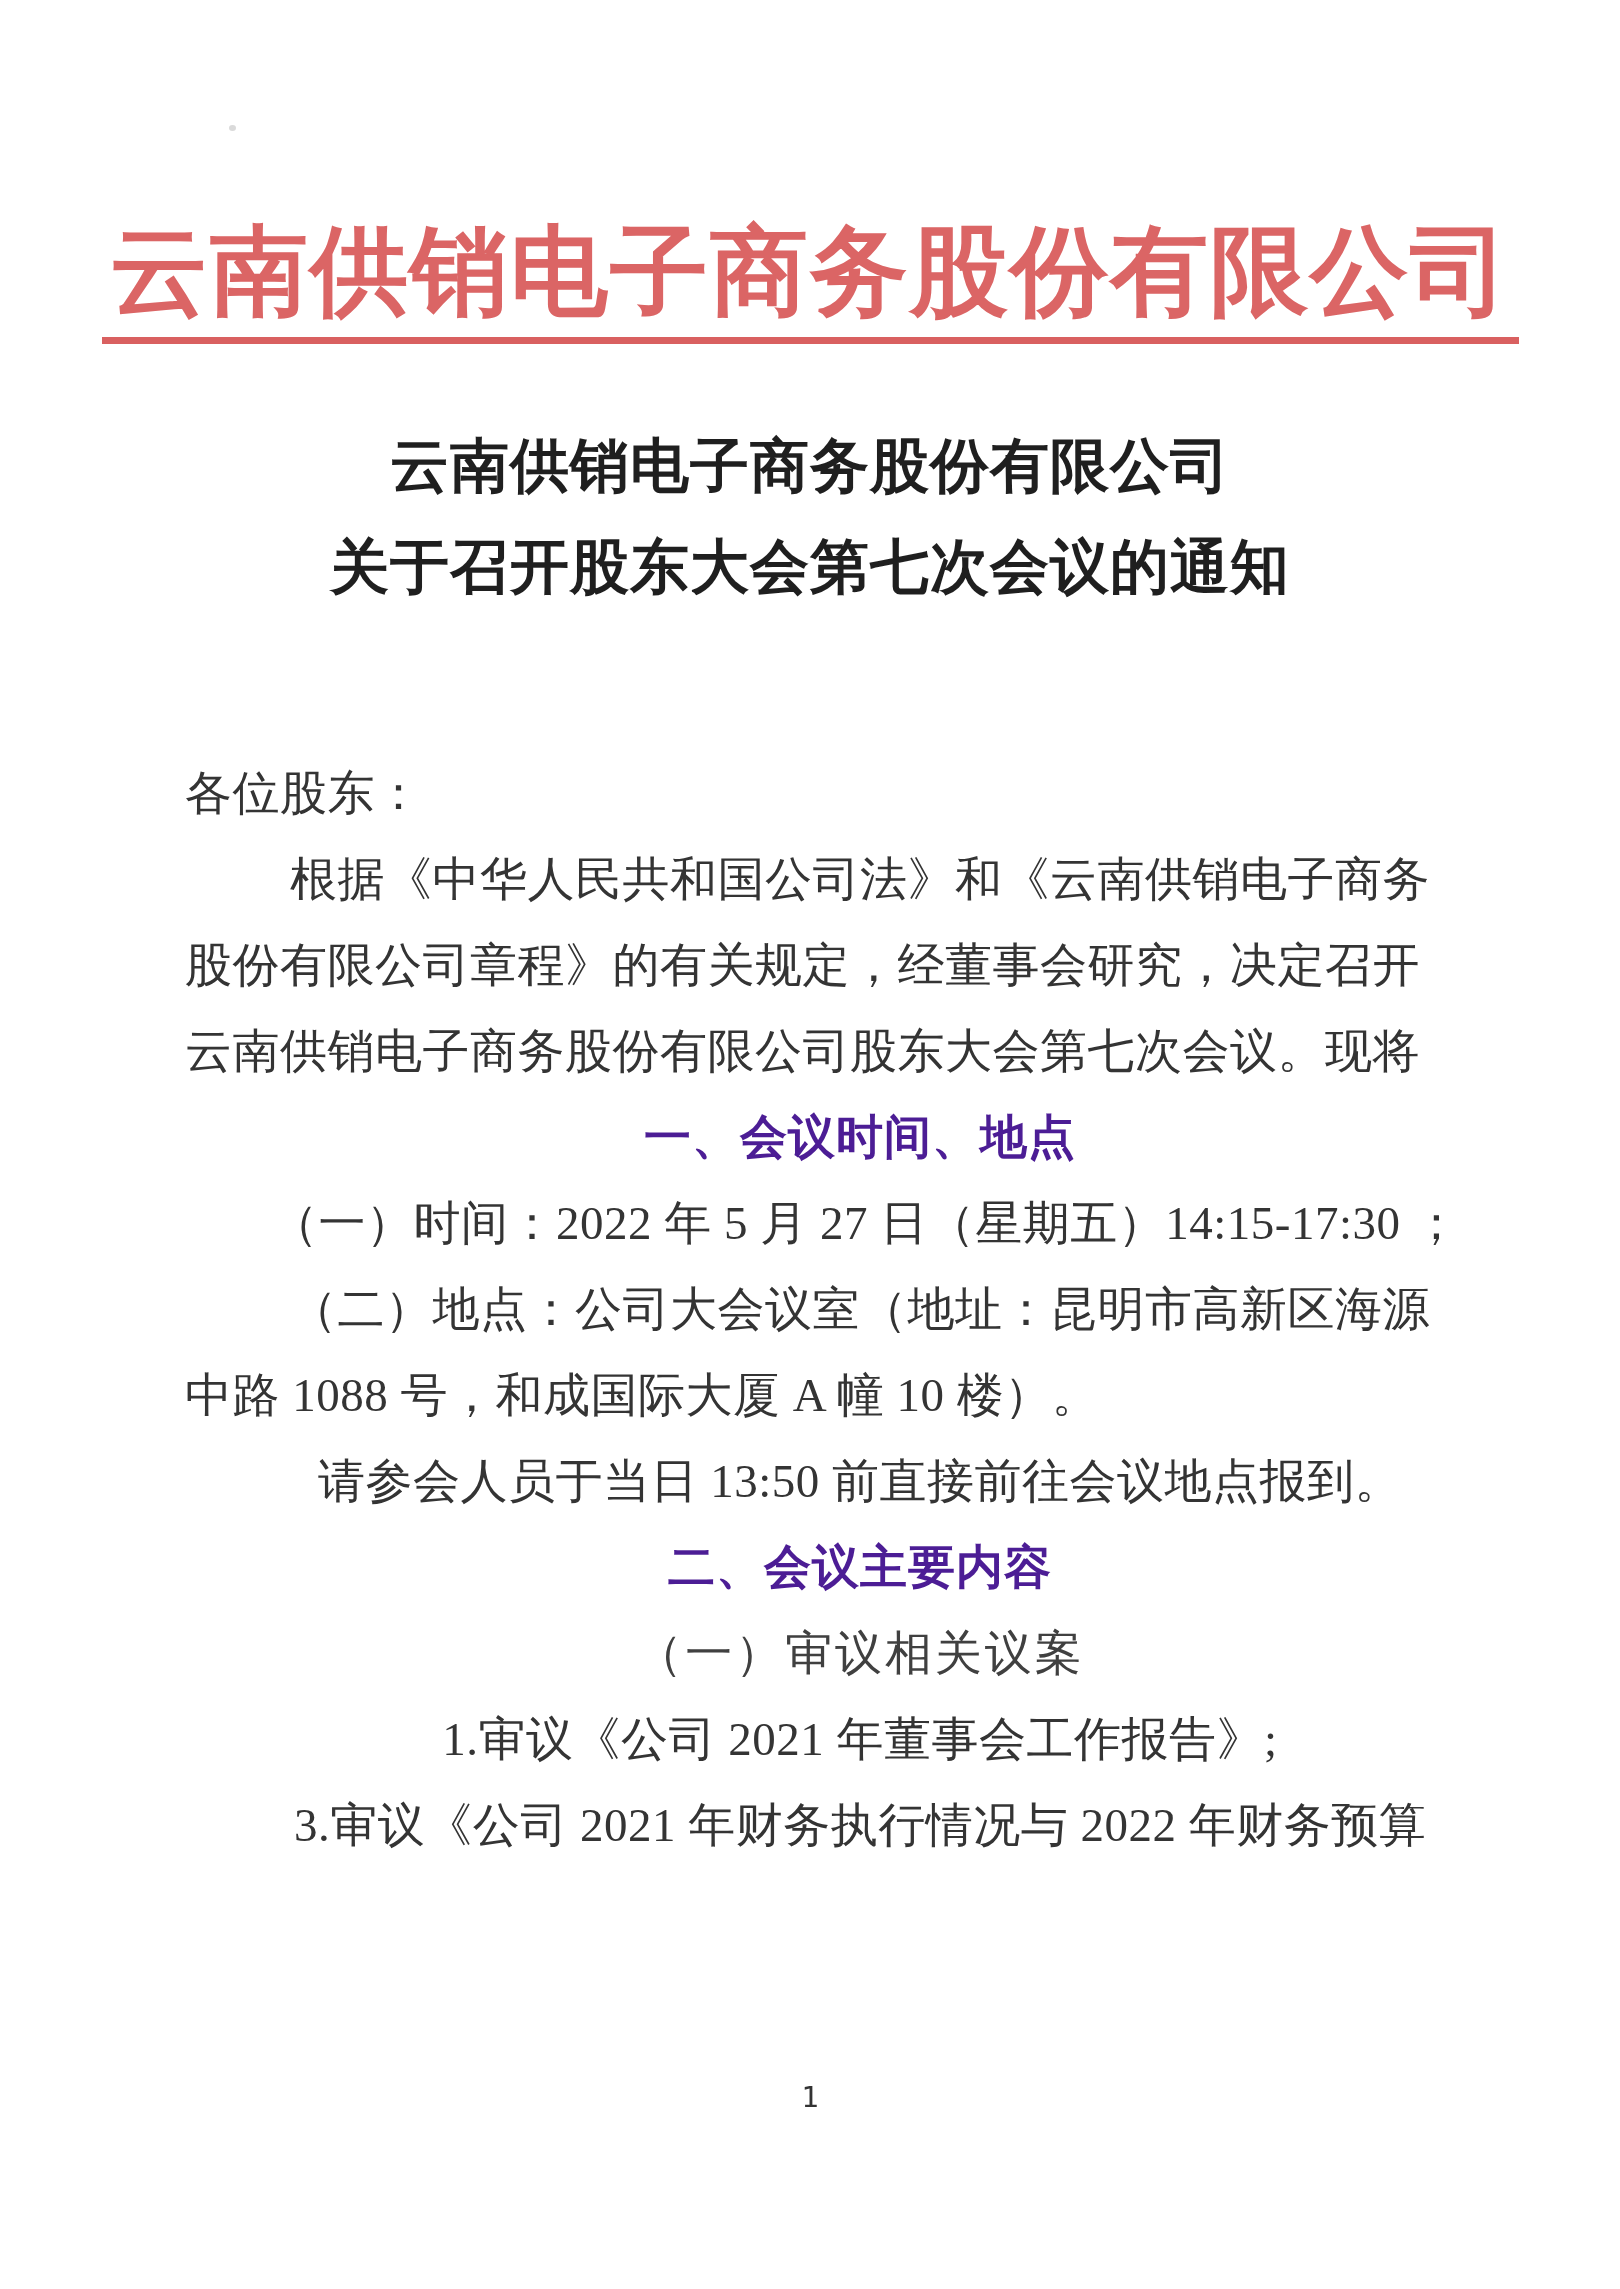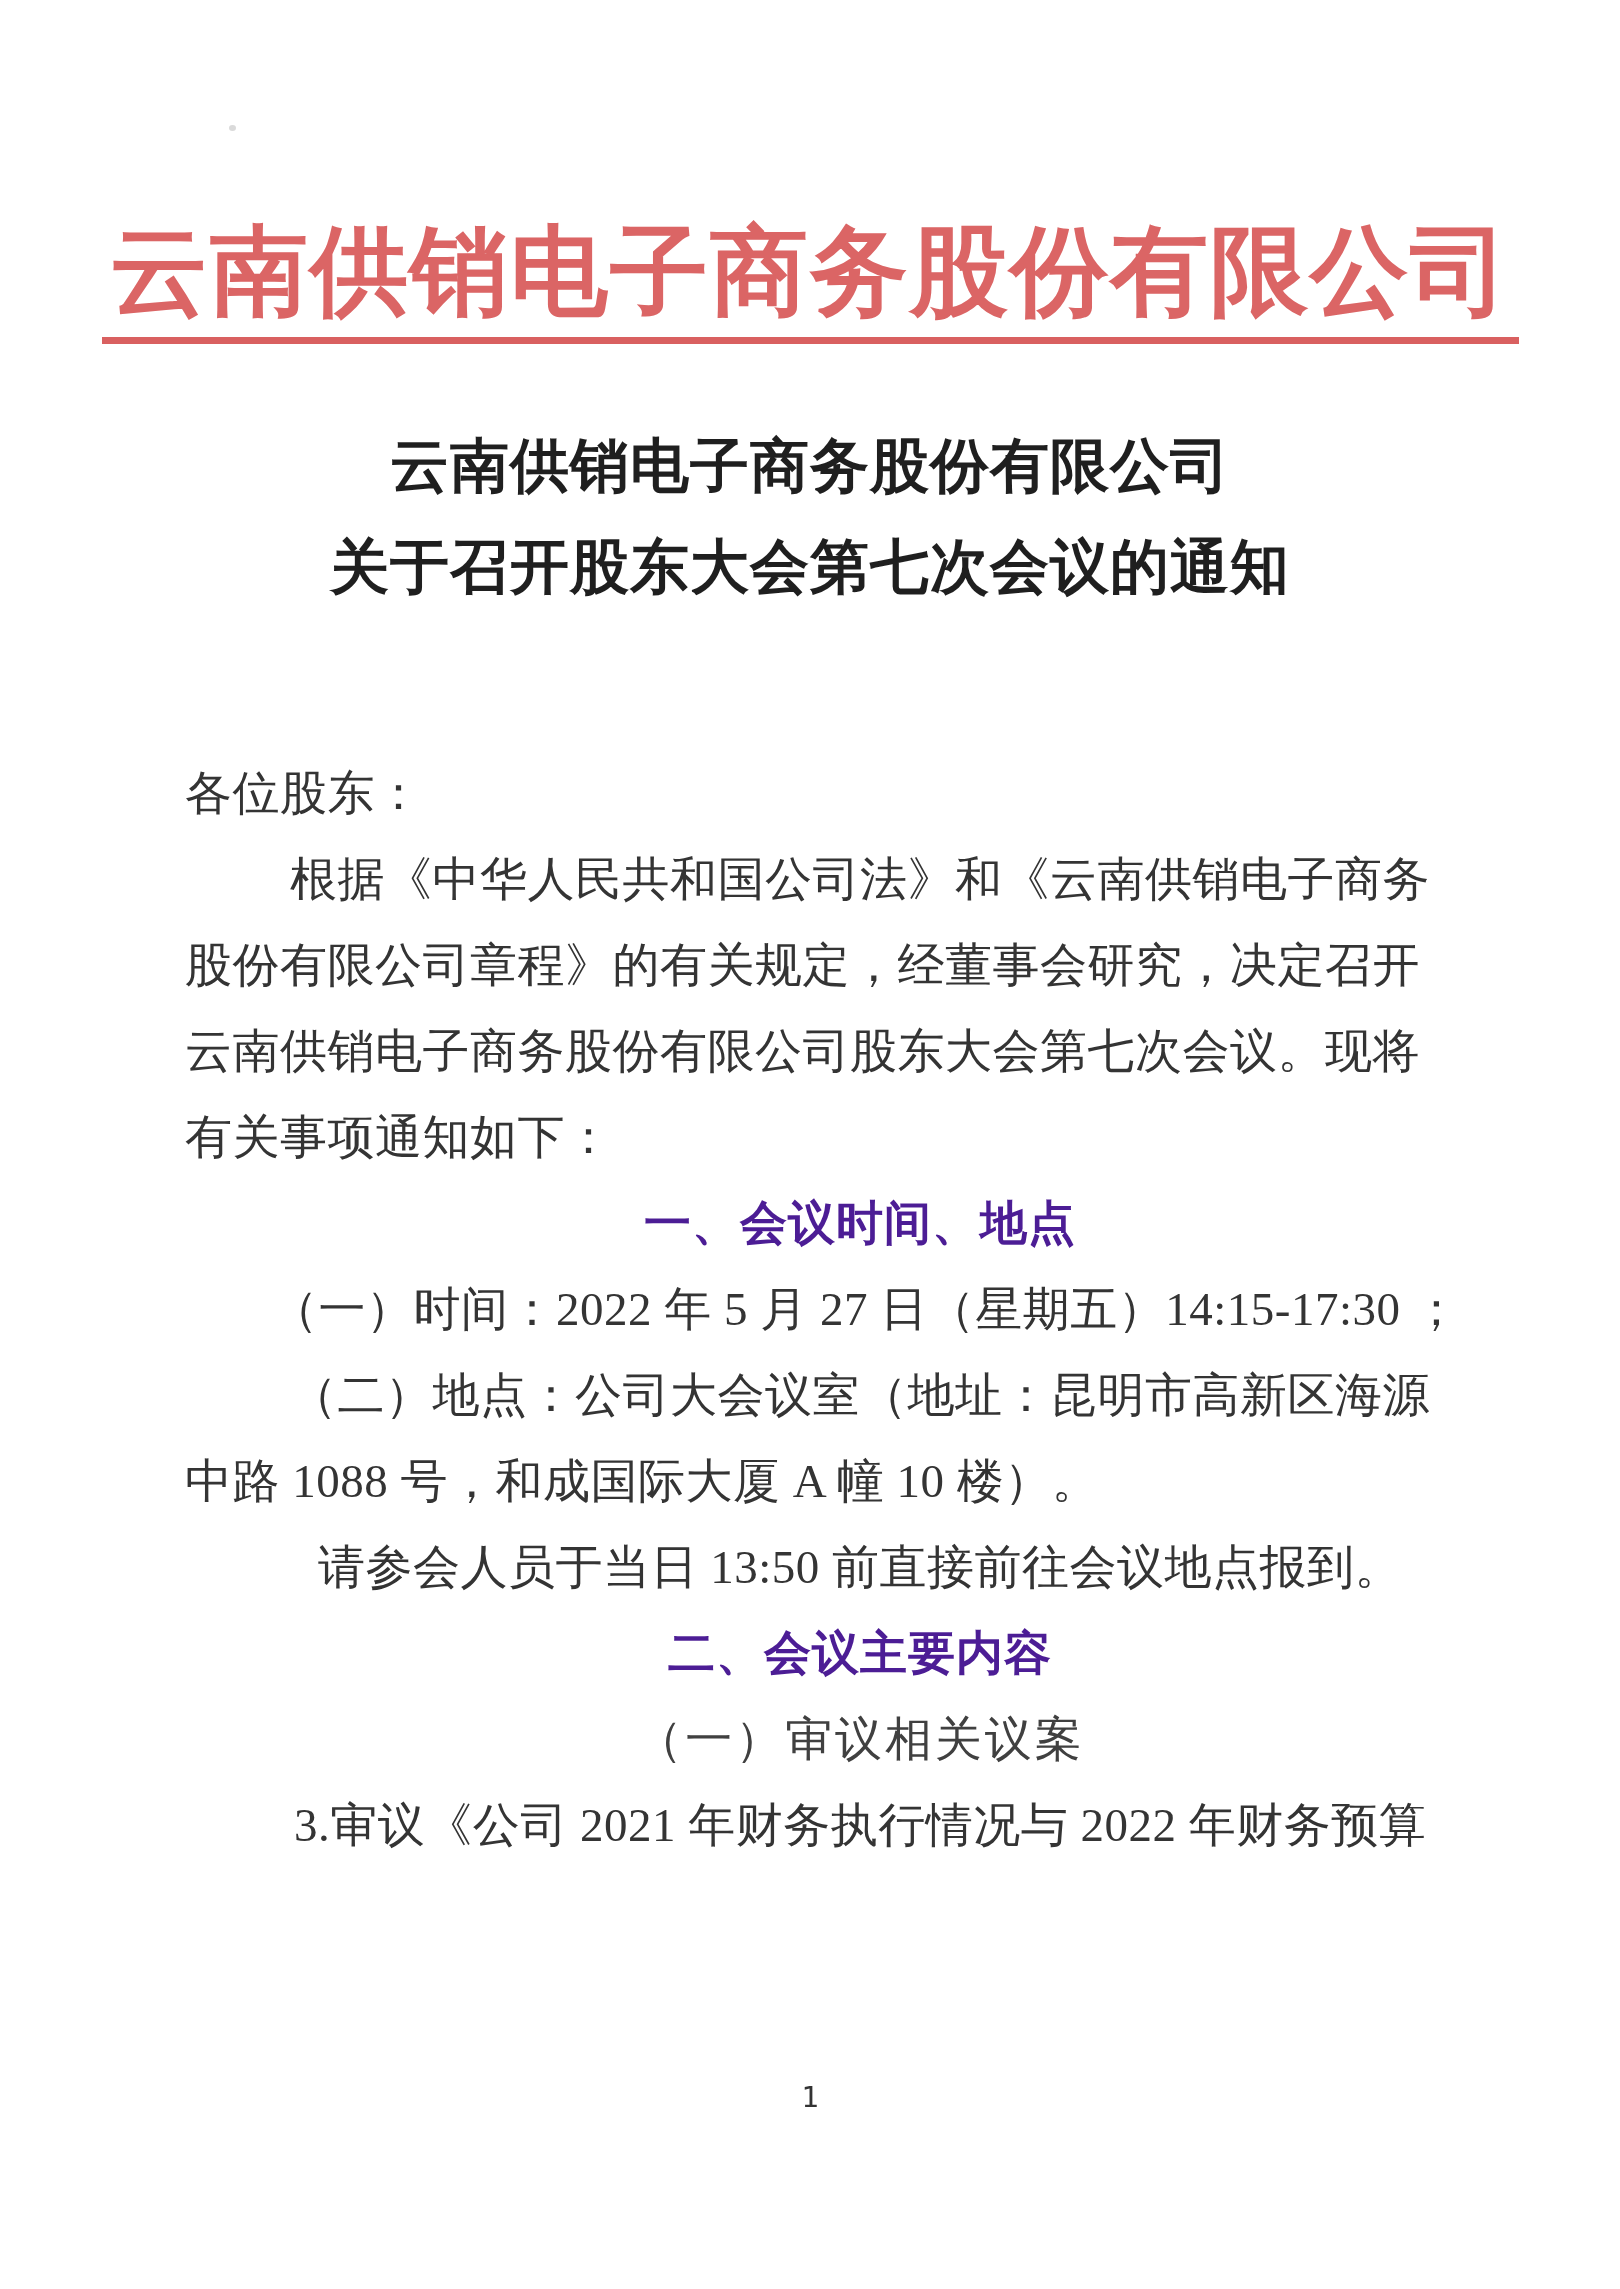--- a/index.html
+++ b/index.html
@@ -117,27 +117,27 @@
   <div class="doc-title">
     <div class="t-line">云南供销电子商务股份有限公司</div>
     <div class="t-line">关于召开股东大会第七次会议的通知</div>
   </div>
 
   <div class="body-text">
     <div class="line">各位股东：</div>
     <div class="line indent">根据《中华人民共和国公司法》和《云南供销电子商务</div>
     <div class="line">股份有限公司章程》的有关规定，经董事会研究，决定召开</div>
     <div class="line">云南供销电子商务股份有限公司股东大会第七次会议。现将</div>
-    <div class="line">有关事项通知如下：</div>
     <div class="line indent heading">一、会议时间、地点</div>
     <div class="line indent">（一）时间：2022 年 5 月 27 日（星期五）14:15-17:30 ；</div>
     <div class="line indent">（二）地点：公司大会议室（地址：昆明市高新区海源</div>
     <div class="line">中路 1088 号，和成国际大厦 A 幢 10 楼）。</div>
     <div class="line indent">请参会人员于当日 13:50 前直接前往会议地点报到。</div>
     <div class="line indent heading">二、会议主要内容</div>
     <div class="line indent kaiti">（一）审议相关议案</div>
+    <div class="line indent">1.审议《公司 2021 年董事会工作报告》;</div>
     <div class="line indent">3.审议《公司 2021 年财务执行情况与 2022 年财务预算</div>
   </div>
 
   <div class="page-footer">1</div>
 
 </div>
 
 
 </body></html>

